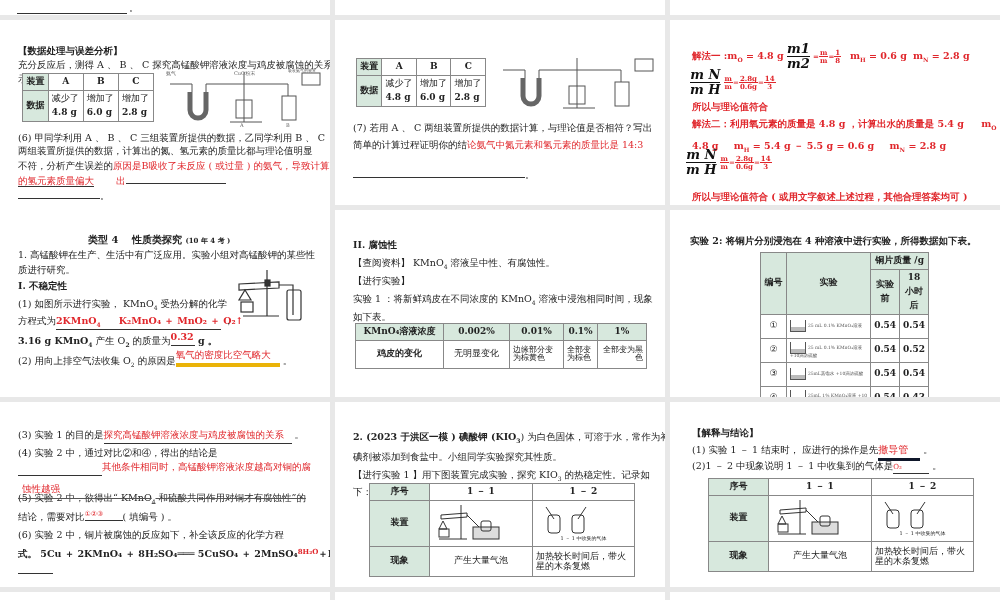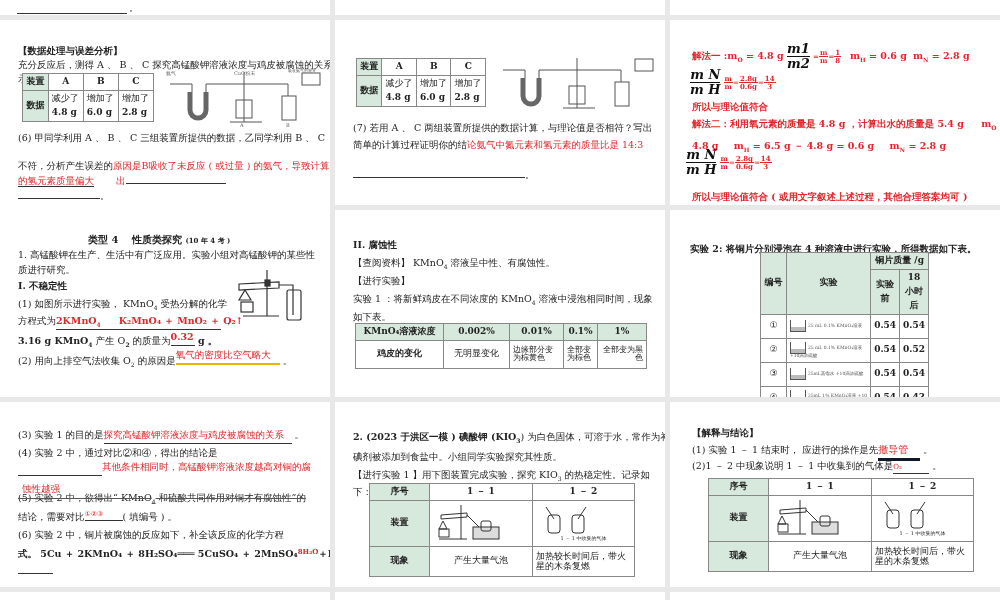--- a/index.html
+++ b/index.html
@@ -75,20 +75,21 @@
         <rect x="140" y="3" width="18" height="12"></rect>
       </g>
     </svg>
     <span class="p" style="left:4px;top:0;font-size:5px;color:#666;">氨气</span>
     <span class="p" style="left:72px;top:0;font-size:5px;color:#666;">CuO粉末</span>
     <span class="p" style="left:126px;top:-2px;font-size:4px;color:#666;width:30px;white-space:normal;">吸收氨气的装置</span>
     <span class="p" style="left:78px;top:52px;font-size:5px;color:#666;">A</span>
     <span class="p" style="left:124px;top:52px;font-size:5px;color:#666;">B</span>
   </div>
   <div class="p" style="left:18px;top:111px;">(6) 甲同学利用 A 、 B 、 C 三组装置所提供的数据，乙同学利用 B 、 C</div>
+  <div class="p" style="left:18px;top:124px;">两组装置所提供的数据，计算出的氮、氢元素的质量比都与理论值明显</div>
   <div class="p" style="left:18px;top:139px;">
     <span>不符，分析产生误差的</span><span class="red">原因是B吸收了未反应 ( 或过量 ) 的氨气，导致计算</span>
   </div>
   <div class="p" style="left:18px;top:154px;">
     <span class="red" style="border-bottom:1px solid #333;">的氢元素质量偏大</span><span class="red" style="margin-left:22px;">出</span><span class="line" style="width:100px;"></span>
   </div>
   <div class="p" style="left:18px;top:169px;">
     <span class="line" style="width:82px;"></span><span>。</span>
   </div>
 </div>
@@ -178,21 +179,21 @@
         <span>3</span>
       </span>
   </div>
   <div class="p b" style="left:22px;top:80px;">所以与理论值符合</div>
   <div class="p b" style="left:22px;top:97px;">
     <span>解法二：利用氧元素的质量是 4.8 g ，计算出水的质量是 5.4 g</span>
     <span style="margin-left:14px;">m</span><sub style="font-size:6px;">O</sub><span> =</span>
   </div>
   <div class="p b" style="left:22px;top:119px;">
     <span>4.8 g</span>
-    <span style="margin-left:12px;">m</span><sub style="font-size:6px;">H</sub><span> = 6.5 g － 4.8 g = 0.6 g</span>
+    <span style="margin-left:12px;">m</span><sub style="font-size:6px;">H</sub><span> = 5.4 g － 5.5 g = 0.6 g</span>
     <span style="margin-left:12px;">m</span><sub style="font-size:6px;">N</sub><span> = 2.8 g</span>
   </div>
   <div class="p" style="left:16px;top:128px;">
     <span class="bigfrac">
         <span class="n">m N</span>
         <span>m H</span>
       </span>
     <span class="frac b">
         <span class="n">m</span>
         <span>m</span>
@@ -217,21 +218,21 @@
   <div class="p" style="left:18px;top:87px;">
     <span>(1) 如图所示进行实验， KMnO</span><sub style="font-size:6px;">4</sub><span> 受热分解的化学</span>
   </div>
   <div class="p" style="left:18px;top:104px;">
     <span>方程式为</span><span class="red b" style="border-bottom:1px solid #333;display:inline-block;width:165px;"><span>2KMnO</span><sub style="font-size:6px;">4</sub><span style="margin-left:18px;">K₂MnO₄ ＋ MnO₂ ＋ O₂↑</span></span><span> ，</span>
   </div>
   <div class="p b" style="left:18px;top:124px;">
     <span>3.16 g KMnO</span><sub style="font-size:6px;">4</sub><span style="font-weight:normal"> 产生 O</span><sub style="font-size:6px;">2</sub><span style="font-weight:normal"> 的质量为</span><span class="red" style="display:inline-block;width:24px;border-bottom:1px solid #333;position:relative;top:-4px;">0.32</span><span> g 。</span>
   </div>
   <div class="p" style="left:18px;top:144px;">
-    <span>(2) 用向上排空气法收集 O</span><sub style="font-size:6px;">2</sub><span> 的原因是</span><span class="red" style="display:inline-block;width:104px;border-bottom:2px solid #eab308;position:relative;top:-6px;">氧气的密度比空气略大</span><span> 。</span>
+    <span>(2) 用向上排空气法收集 O</span><sub style="font-size:6px;">2</sub><span> 的原因是</span><span class="red" style="display:inline-block;width:104px;border-bottom:4px solid #eab308;position:relative;top:-6px;">氧气的密度比空气略大</span><span> 。</span>
   </div>
   <div style="position:absolute;left:235px;top:58px;width:80px;height:60px;">
     <svg width="80" height="60" viewBox="0 0 80 60">
       <g stroke="#333" fill="none" stroke-width="1.2">
         <line x1="32" y1="2" x2="32" y2="48"></line>
         <line x1="8" y1="48" x2="44" y2="48"></line>
         <path d="M4 16 l40 -2 v6 l-40 2 z"></path>
         <rect x="30" y="12" width="5" height="6" fill="#333"></rect>
         <path d="M44 17 h14 v30"></path>
         <rect x="52" y="22" width="14" height="30" rx="2"></rect>
@@ -266,21 +267,21 @@
       <td>无明显变化</td>
       <td style="font-family:'DejaVu Sans',sans-serif;font-size:8px;line-height:1.1;text-align:left;">边缘部分变为棕黄色</td>
       <td style="font-family:'DejaVu Sans',sans-serif;font-size:8px;line-height:1.1;text-align:left;">全部变为棕色</td>
       <td style="font-family:'DejaVu Sans',sans-serif;font-size:8px;line-height:1.1;text-align:right;">全部变为黑色</td>
     </tr>
   </tbody>
     </table>
 </div>
 
 <div class="slide" style="left:670px;top:210px;width:330px;height:187px;">
-  <div class="p b" style="left:20px;top:32px;">实验 2: 将铜片分别浸泡在 4 种溶液中进行实验，所得数据如下表。</div>
+  <div class="p b" style="left:20px;top:24px;">实验 2: 将铜片分别浸泡在 4 种溶液中进行实验，所得数据如下表。</div>
   <table class="t" style="position:absolute;left:90px;top:42px;width:169px;font-size:9px;">
     <tbody>
         <tr style="height:16px;">
       <td class="hd" rowspan="2" style="width:26px;">编号</td>
       <td class="hd" rowspan="2" style="width:85px;">实验</td>
       <td class="hd" colspan="2">铜片质量 /g</td>
     </tr>
     <tr style="height:30px;">
       <td class="hd">实验前</td>
       <td class="hd">18 小时后</td>

